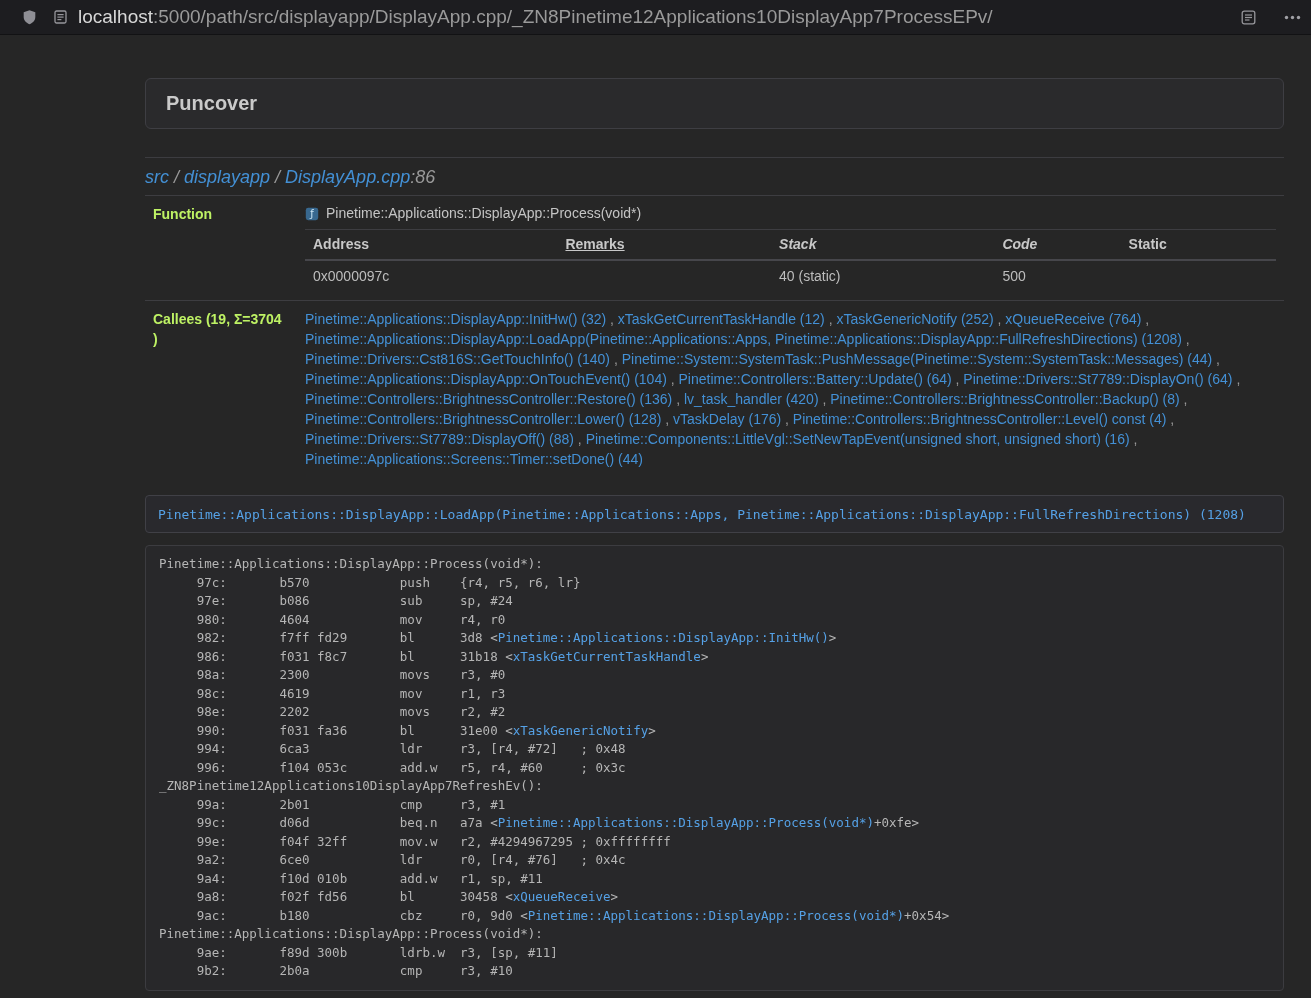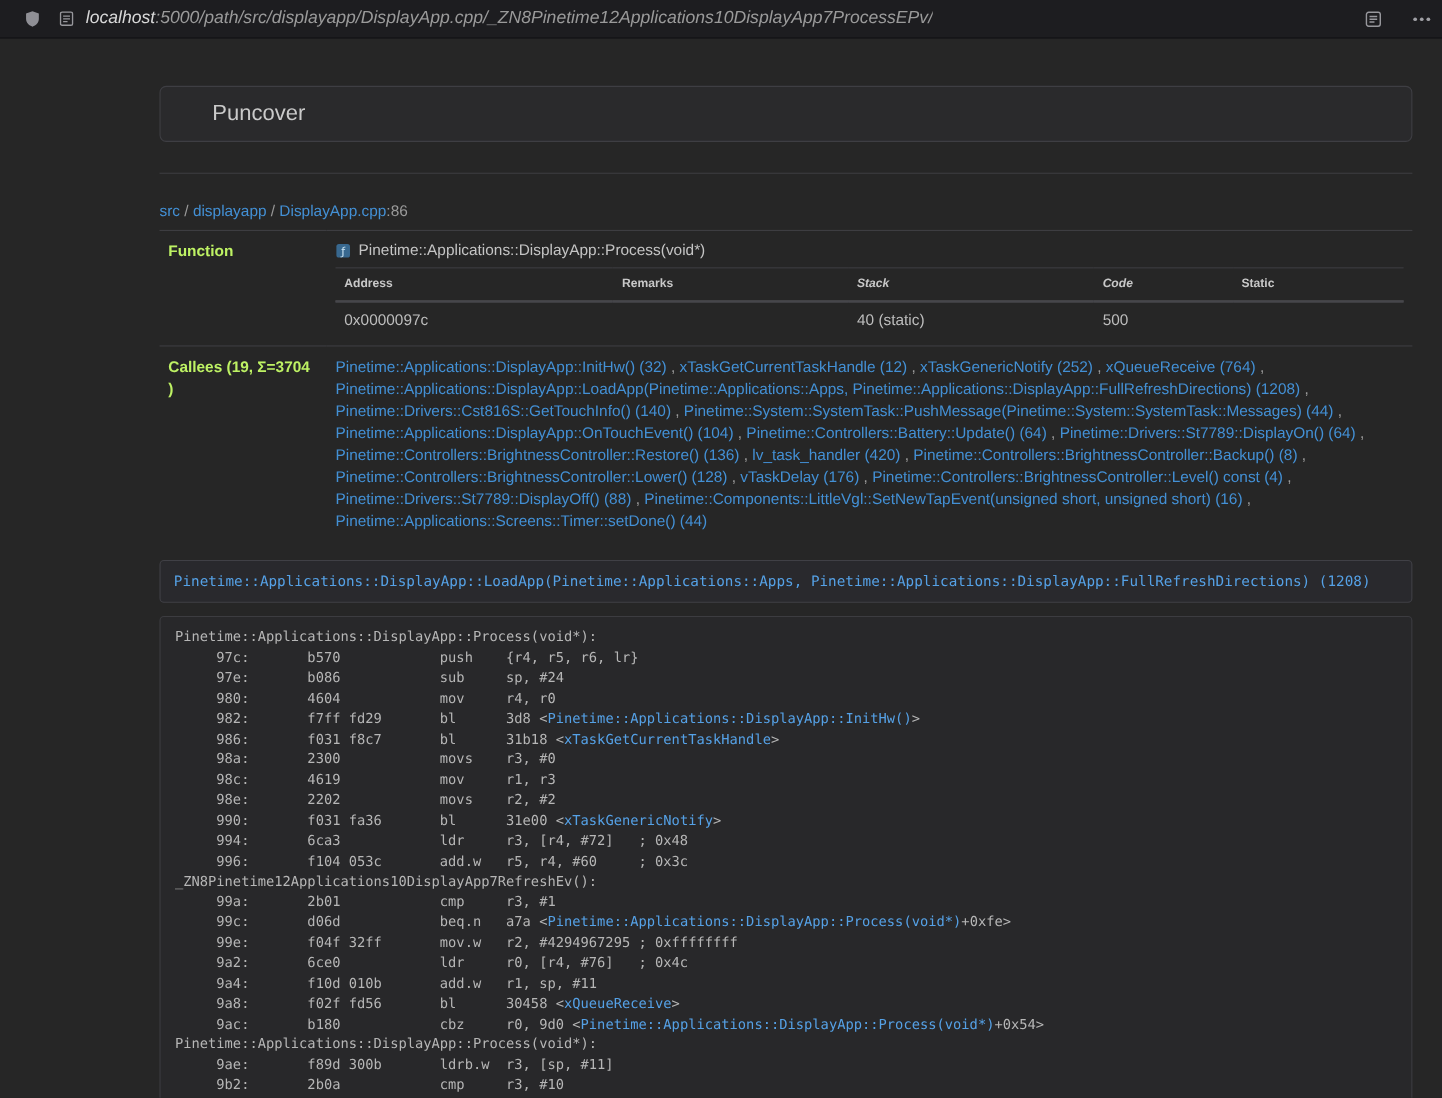--- a/index.html
+++ b/index.html
@@ -15,56 +15,56 @@
   .toolbar {
     height:35px; background:var(--toolbar-bg,#1d1d20);
     border-bottom:1px solid #121214;
     display:flex; align-items:center;
     padding:0 10px 0 22px;
   }
   .tb-icon { display:inline-flex; align-items:center; justify-content:center; flex:0 0 auto; cursor:pointer; }
   .tb-icon svg { display:block; }
   .shield-gap { width:17px; }
   .doc-gap { width:11px; }
-  .urlbar { font-size:16px; white-space:nowrap; overflow:hidden; cursor:text;font-style:italic; }
+  .urlbar { font-size:19px; white-space:nowrap; overflow:hidden; cursor:text; }
   .url-domain { color:#d8d8d8; }
   .url-path { color:var(--muted,#9a9a9a); }
   .tb-spacer { flex:1 1 auto; }
   .tb-right-gap { width:28px; }
   
   .container { width:1139px; margin:43px 0 0 145px; }
   .jumbotron {
     background:var(--panel-bg,#2a2a2c);
     border:1px solid var(--panel-border,#3e3e43);
     border-radius:6px;
     padding:12px 20px;
   }
-  .jumbotron h1 { font-size:20px; line-height:25px; font-weight:400; color:#cacaca;margin-left:27px; }
+  .jumbotron h1 { font-size:20px; line-height:25px; font-weight:700; color:#cacaca; }
   hr.rule { border:none; border-top:1px solid #3c3c40; margin-top:28px; }
-  .breadcrumb { margin-top:23px; font-size:14px; line-height:20px; }
+  .breadcrumb { margin-top:9px; font-size:18px; line-height:20px;font-style:italic; }
   .bc-sep { color:var(--muted,#9a9a9a); }
   .bc-suffix { color:var(--muted,#9a9a9a); }
   a.lnk { color:var(--link,#4390d5); text-decoration:none; cursor:pointer; }
   a.code-lnk { color:var(--code-link,#55a1e6); text-decoration:none; cursor:pointer;text-align:right; }
   
   table.sym-table { width:100%; border-collapse:collapse; margin-top:8px; }
   table.sym-table > tbody > tr > th,
   table.sym-table > tbody > tr > td {
     border-top:1px solid var(--table-border,#3d3d41);
     padding:8px; text-align:left; vertical-align:top;
     font-size:14px; line-height:20px;
   }
   th.rowlabel { width:152px; font-weight:bold; color:#bef264; }
   .fn-line { display:flex; align-items:center; gap:7px; line-height:19px; color:#c4c4c4; }
   .fn-line svg { display:block; }
   table.inner-table { width:100%; border-collapse:collapse; margin-top:6px; }
   table.inner-table th {
     border-top:1px solid var(--table-border,#3d3d41);
     border-bottom:2px solid #46464b;
-    padding:5px 8px; text-align:left; font-weight:bold; color:#c8c8c8; font-size:11px; line-height:19px;
+    padding:5px 8px; text-align:left; font-weight:bold; color:#c8c8c8; font-size:14px; line-height:19px;
   }
   table.inner-table td { padding:6px 8px; font-size:14px; line-height:19px;margin-top:12px; }
   
   .hl-box {
     margin-top:18px;
     background:#29292d;
     border:1px solid #404046;
     border-radius:4px;
     padding:10px 12px;
   }
@@ -148,21 +148,21 @@
                 <rect x="0.8" y="0.8" width="12.4" height="12.4" rx="2.4" fill="#38688f"></rect>
                 <text x="7" y="10.4" font-size="10" fill="#cfe8f7" text-anchor="middle" font-family="DejaVu Sans, sans-serif">ƒ</text>
               </svg>
             </span>
             <span>Pinetime::Applications::DisplayApp::Process(void*)</span>
           </div>
           <table class="inner-table">
             <thead>
                 <tr id="inner-head">
                   <th style="width: 26%;">Address</th>
-                  <th style="width: 22%;">Remarks</th>
+                  <th style="width: 22%; text-decoration: underline;">Remarks</th>
                   <th style="width: 23%; font-style: italic;">Stack</th>
                   <th style="width: 13%; font-style: italic;">Code</th>
                   <th style="width: 16%;">Static</th>
                 </tr>
               </thead>
             <tbody>
                 <tr id="inner-row">
                   <td>0x0000097c</td>
                   <td></td>
                   <td>40 (static)</td>

